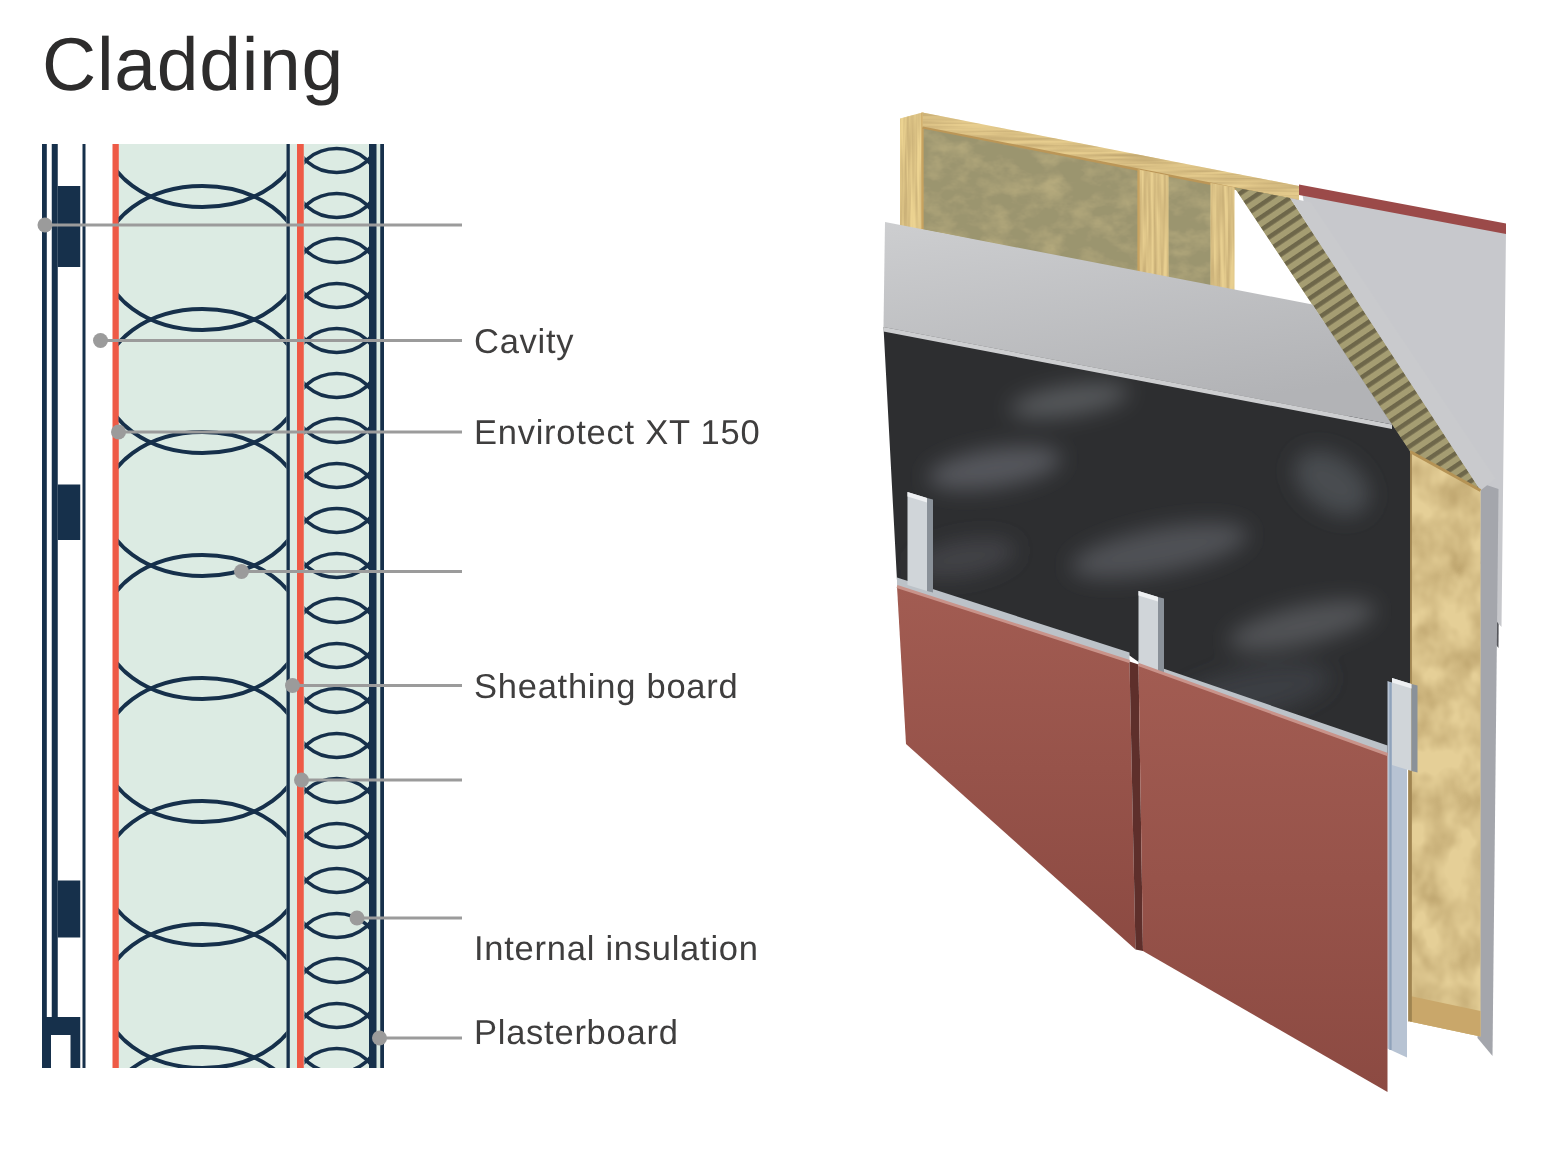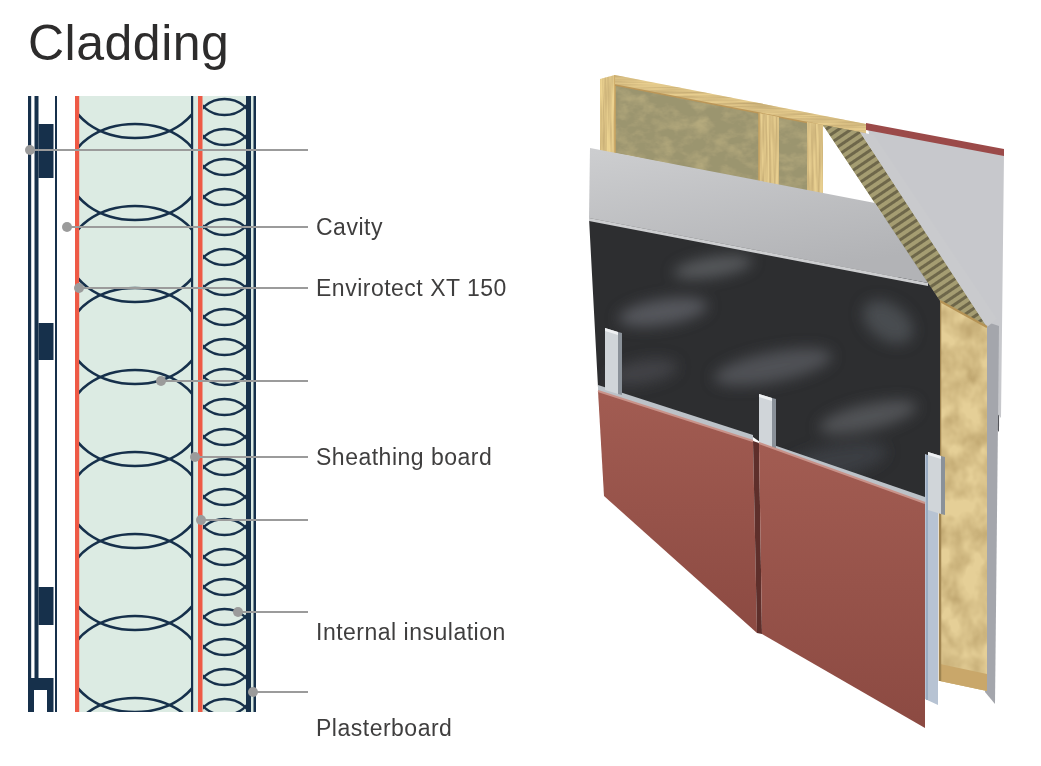--- a/index.html
+++ b/index.html
@@ -108,21 +108,21 @@
       <div class="leader-line" style="left: 194px; top: 456px; width: 114px;"></div>
       <div class="leader-dot" style="left: 189.5px; top: 451.5px;"></div>
       <div class="layer-label" style="left: 316px; top: 441px;">Sheathing board</div>
       <div class="leader-line" style="left: 200px; top: 519px; width: 108px;"></div>
       <div class="leader-dot" style="left: 195.5px; top: 514.5px;"></div>
       <div class="leader-line" style="left: 237px; top: 611px; width: 71px;"></div>
       <div class="leader-dot" style="left: 232.5px; top: 606.5px;"></div>
       <div class="layer-label" style="left: 316px; top: 596px; margin-top: 20px;">Internal insulation</div>
       <div class="leader-line" style="left: 252px; top: 691px; width: 56px;"></div>
       <div class="leader-dot" style="left: 247.5px; top: 686.5px;"></div>
-      <div class="layer-label" style="left: 316px; top: 712px;">Plasterboard</div>
+      <div class="layer-label" style="left: 316px; top: 672px;">Plasterboard</div>
     </div>
 
   <svg width="436" height="668" viewBox="0 0 436 668" style="left:583px; top:72px;">
     <defs>
       <linearGradient id="panelGrad" x1="0" y1="0" x2="0" y2="1">
         <stop offset="0" stop-color="#a25c52"></stop>
           <stop offset="1" stop-color="#8c4a42"></stop>
       </linearGradient>
       <linearGradient id="sheathGrad" x1="0" y1="0" x2="0.4" y2="1">
         <stop offset="0" stop-color="#cdced0"></stop>

